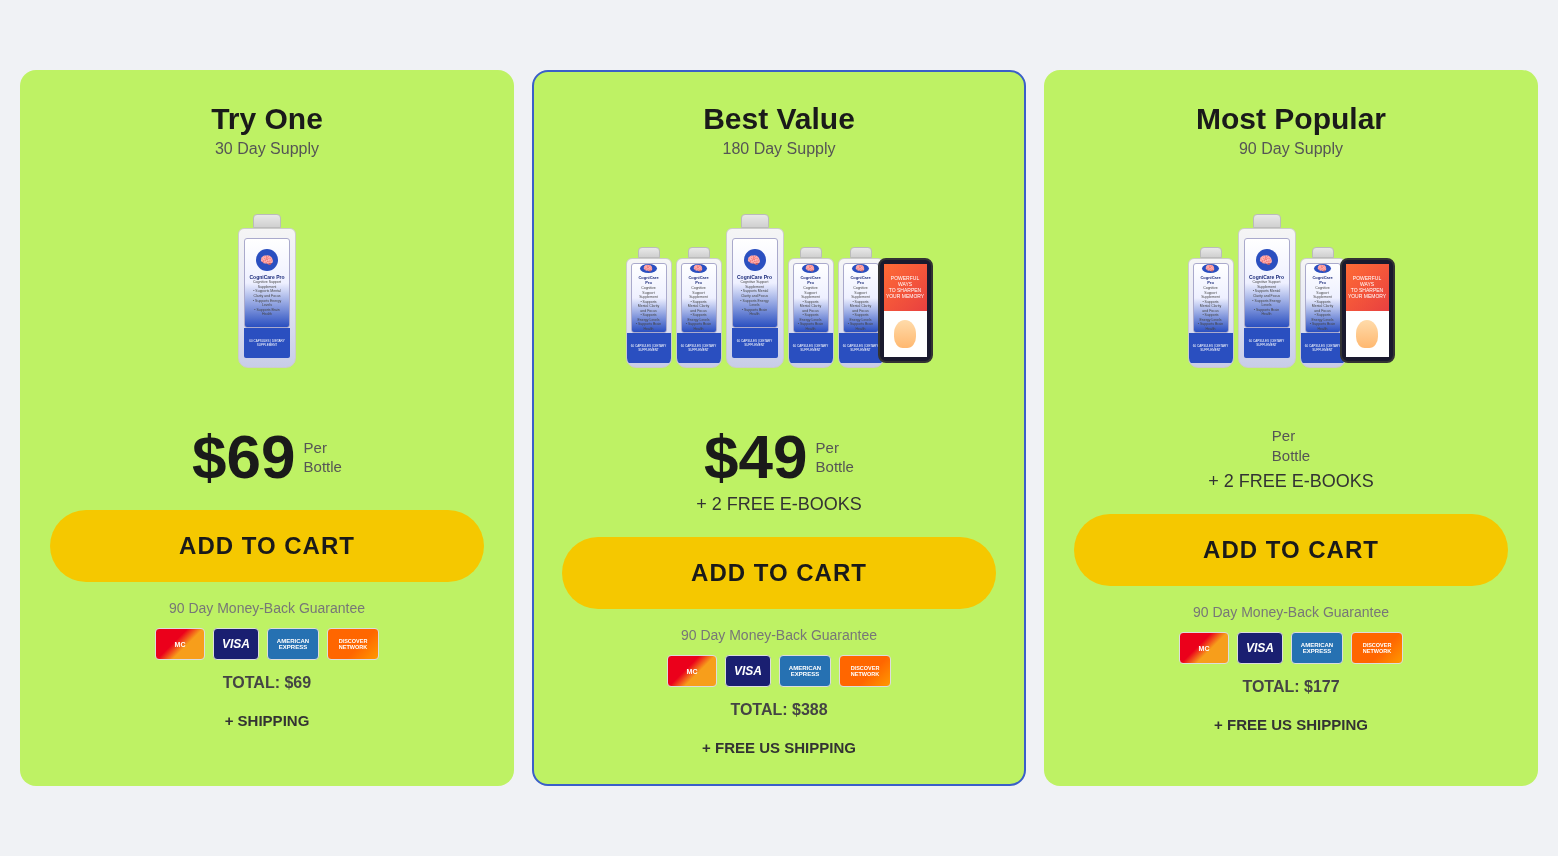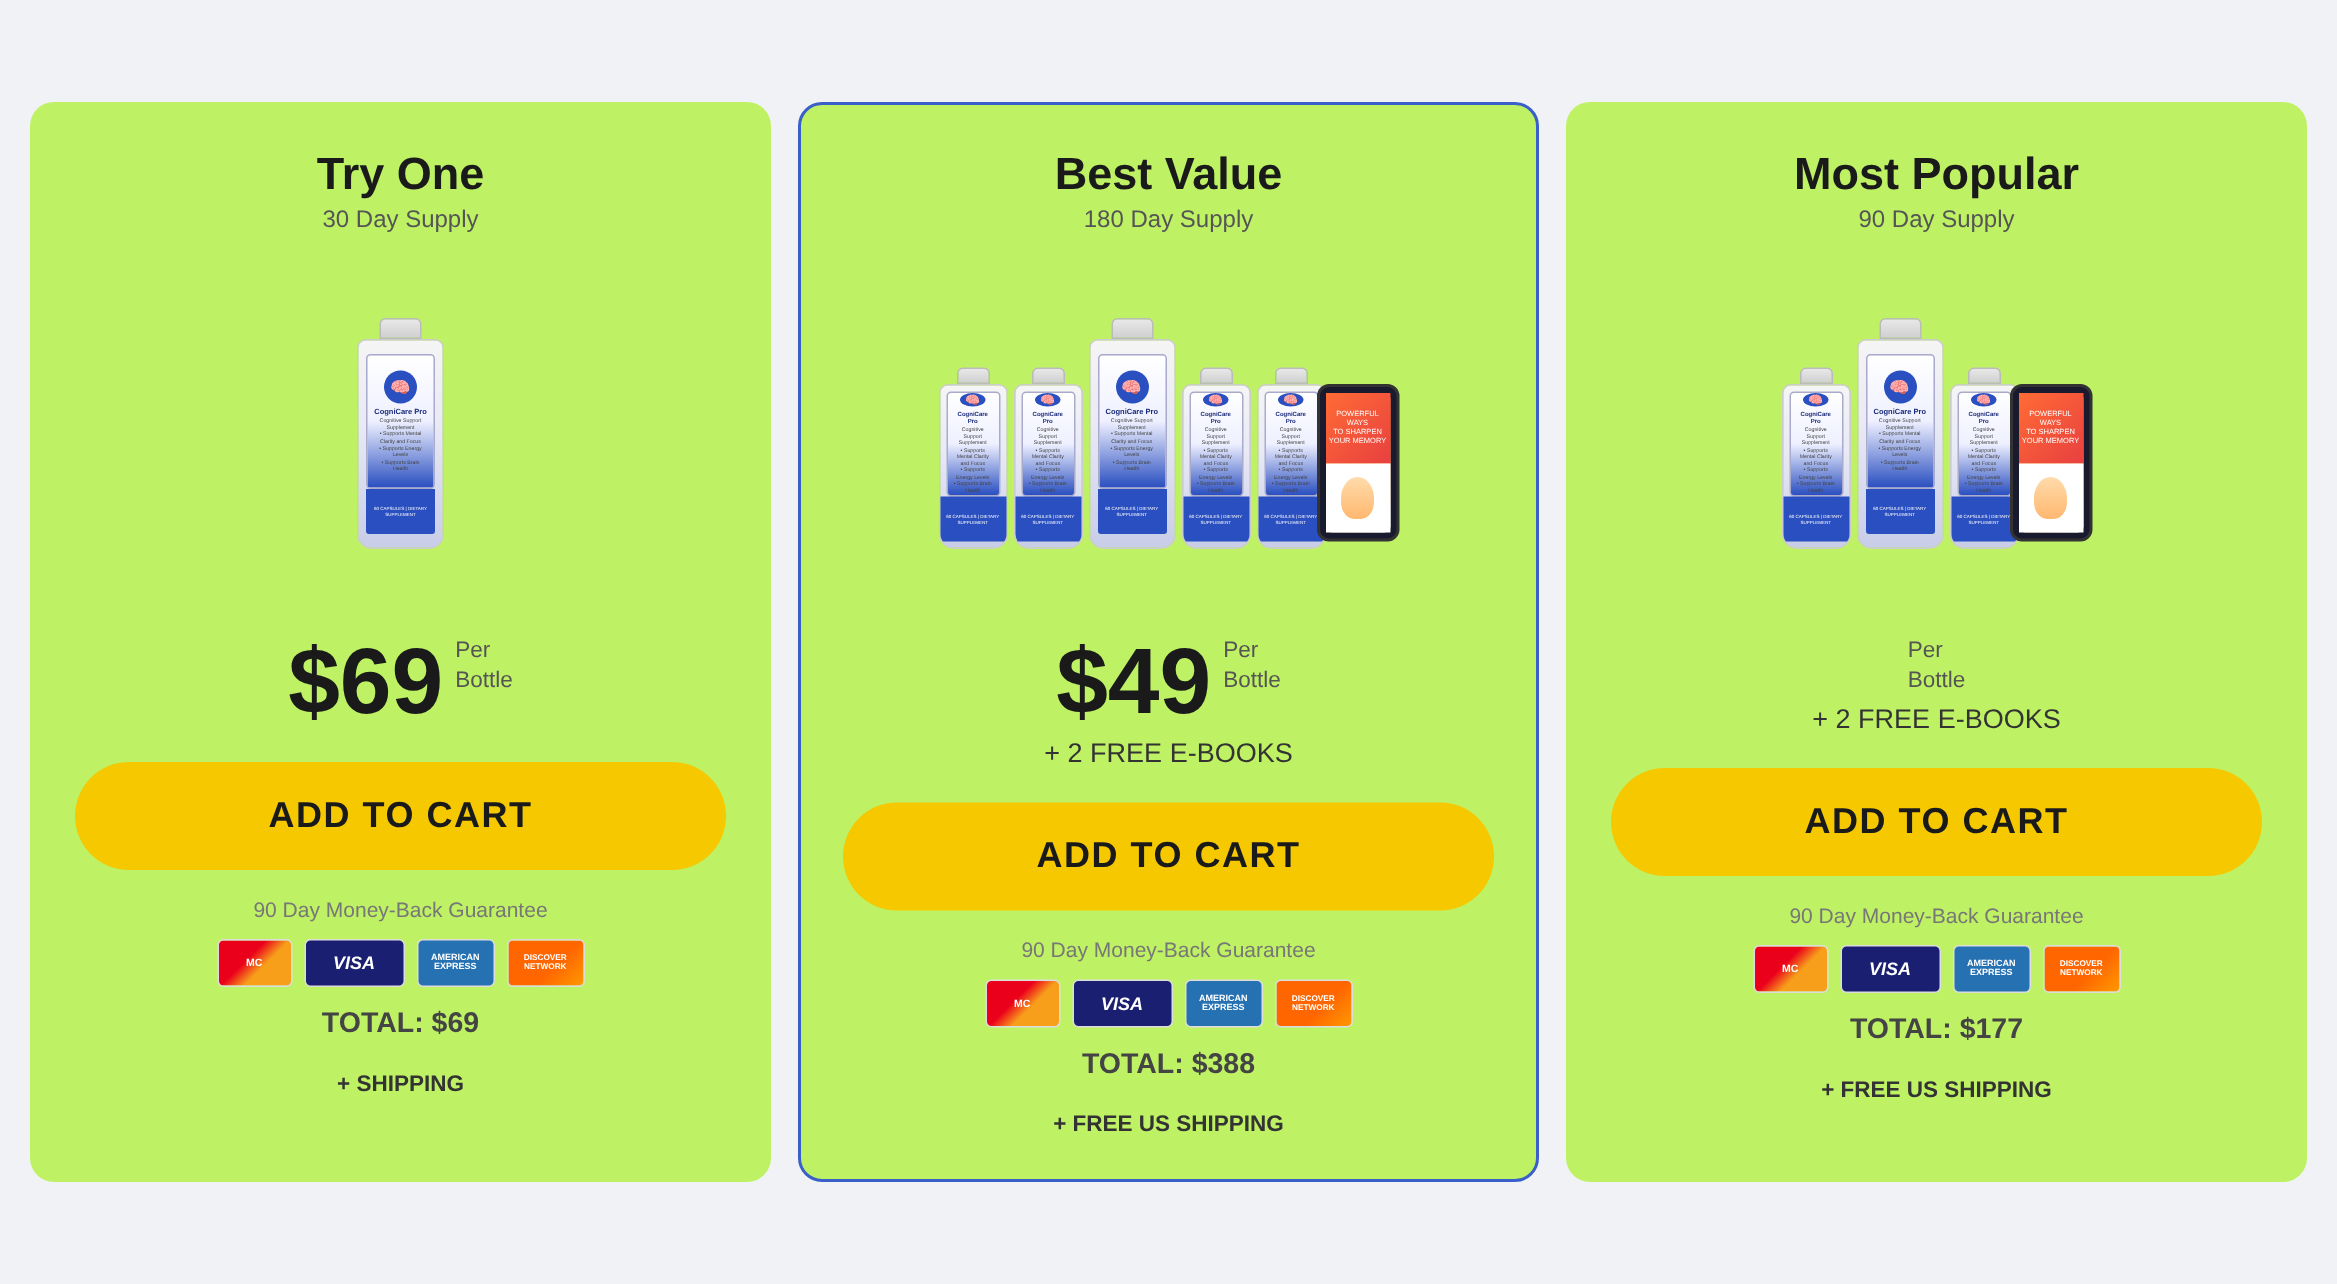--- a/index.html
+++ b/index.html
@@ -171,21 +171,21 @@
     }
     .phone-screen-bottom {
       height: 50%;
       background: #fff;
       display: flex;
       align-items: center;
       justify-content: center;
     }
     .price-row {
       display: flex;
-      align-items: flex-start;
+      align-items: center;
       gap: 8px;
       margin-top: 10px;
     }
     .price-big {
       font-size: 62px;
       font-weight: 900;
       color: #1a1a1a;
       line-height: 1;
     }
     .price-label {
@@ -239,41 +239,41 @@
     }
     .pay-mastercard {
       background: linear-gradient(135deg, #eb001b 40%, #f79e1b 60%);
       color: #fff;
       width: 50px;
       font-size: 7px;
     }
     .pay-visa {
       background: #1a1f71;
       color: #fff;
-      width: 67px;
+      width: 46px;
       font-size: 12px;
       font-style: italic;
       font-weight: 900;
     }
     .pay-amex {
       background: #2671b2;
       color: #fff;
       width: 52px;
       font-size: 6px;
       text-align: center;
     }
     .pay-discover {
       background: linear-gradient(135deg, #f60 60%, #ff9900 100%);
       color: #fff;
       width: 52px;
       font-size: 5.5px;
       text-align: center;
     }
     .total-text {
-      font-size: 19px;
+      font-size: 16px;
       color: #444;
       margin-top: 14px;
       text-align: center;
       font-weight: 600;
     }
     .shipping-text {
       font-size: 15px;
       color: #333;
       font-weight: 700;
       text-align: center;

